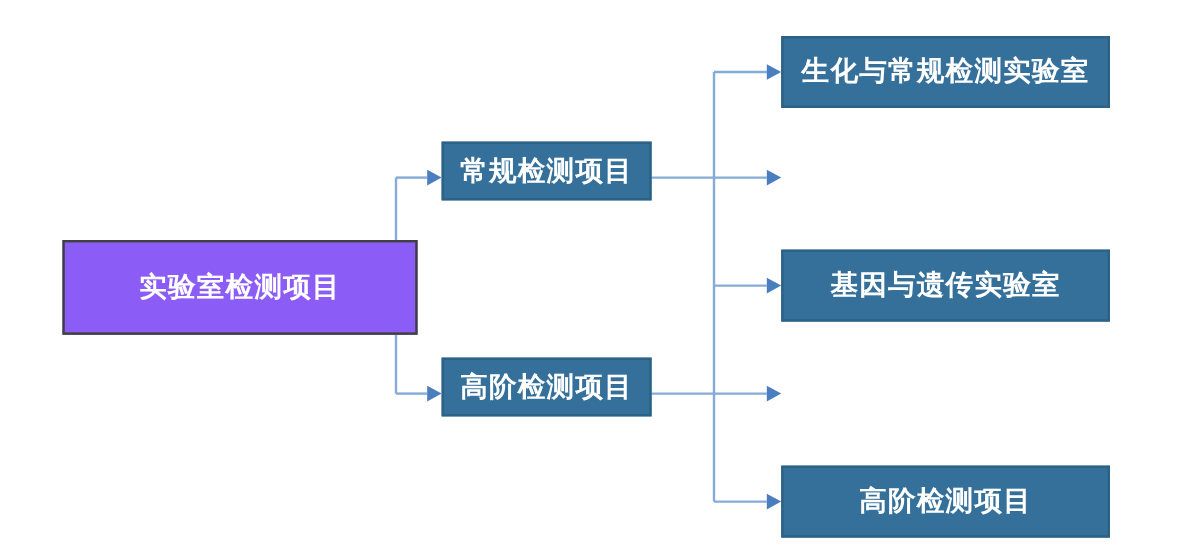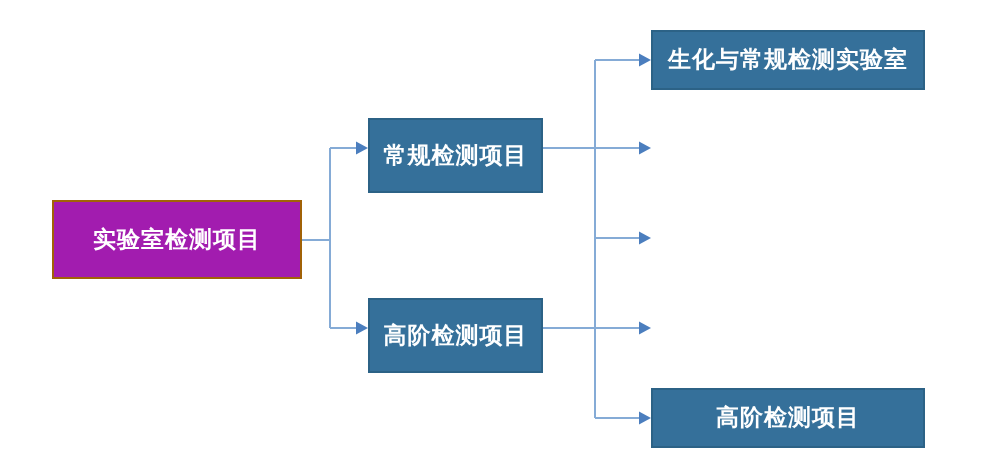--- a/index.html
+++ b/index.html
@@ -34,33 +34,33 @@
     font-weight: bold;
     font-size: 23px;
     letter-spacing: 1px;
     text-align: center;
     line-height: 1.1;
     white-space: nowrap;
   }
   .node-root {
     left: 52px;
     top: 200px;
-    width: 250px;
+    width: 296px;
     height: 79px;
-    background: #a21caf;
-    border: 2px solid #a16207;
+    background: #8b5cf6;
+    border: 2px solid #404040;
   }
   .node-branch {
     background: #35709A;
     border: 2px solid #2C6286;
   }
   .node-mid {
     left: 368px;
     width: 175px;
-    height: 75px;
+    height: 49px;
   }
   .node-leaf {
     left: 651px;
     width: 274px;
     height: 60px;
   }
   #node-mid-0 { top: 118px; }
   #node-mid-1 { top: 298px; }
   #node-leaf-0 { top: 30px; }
   #node-leaf-1 { top: 118px; }
@@ -110,17 +110,20 @@
   <div id="node-mid-0" class="node node-branch node-mid">
     <span class="label">常规检测项目</span>
   </div>
   <div id="node-mid-1" class="node node-branch node-mid">
     <span class="label">高阶检测项目</span>
   </div>
 
   <div id="node-leaf-0" class="node node-branch node-leaf">
     <span class="label">生化与常规检测实验室</span>
   </div>
+  <div id="node-leaf-2" class="node node-branch node-leaf">
+    <span class="label">基因与遗传实验室</span>
+  </div>
   <div id="node-leaf-4" class="node node-branch node-leaf">
     <span class="label">高阶检测项目</span>
   </div>
 
 </div>
 
 </body></html>

